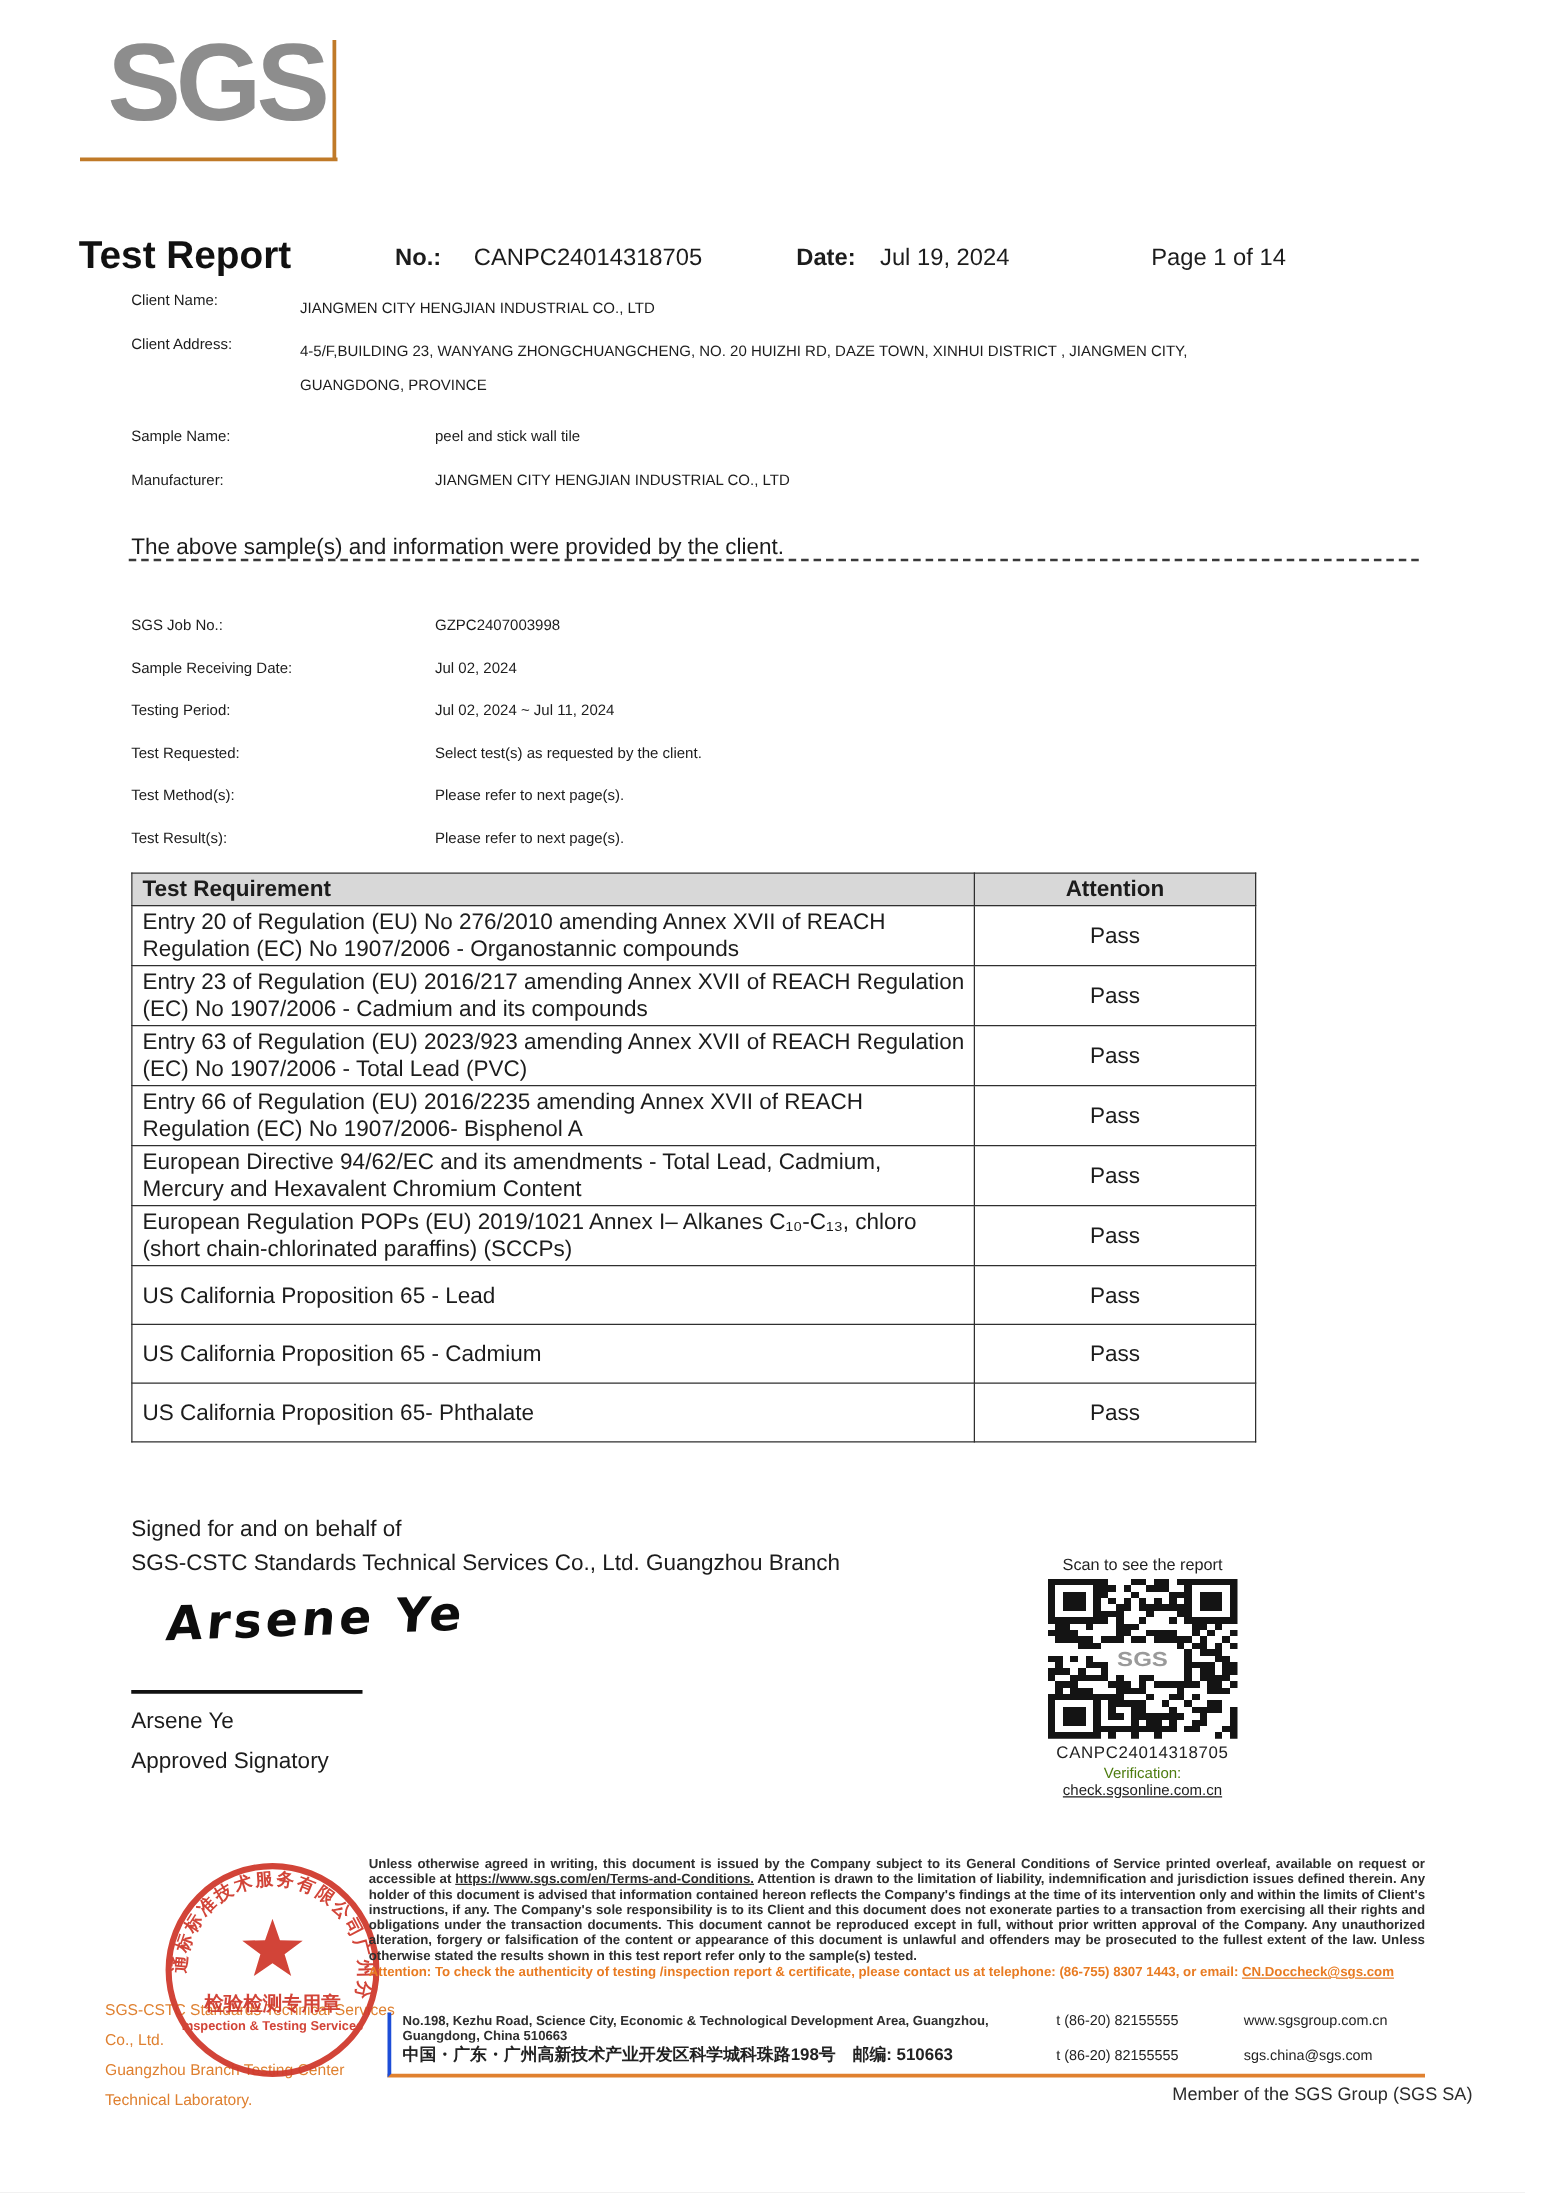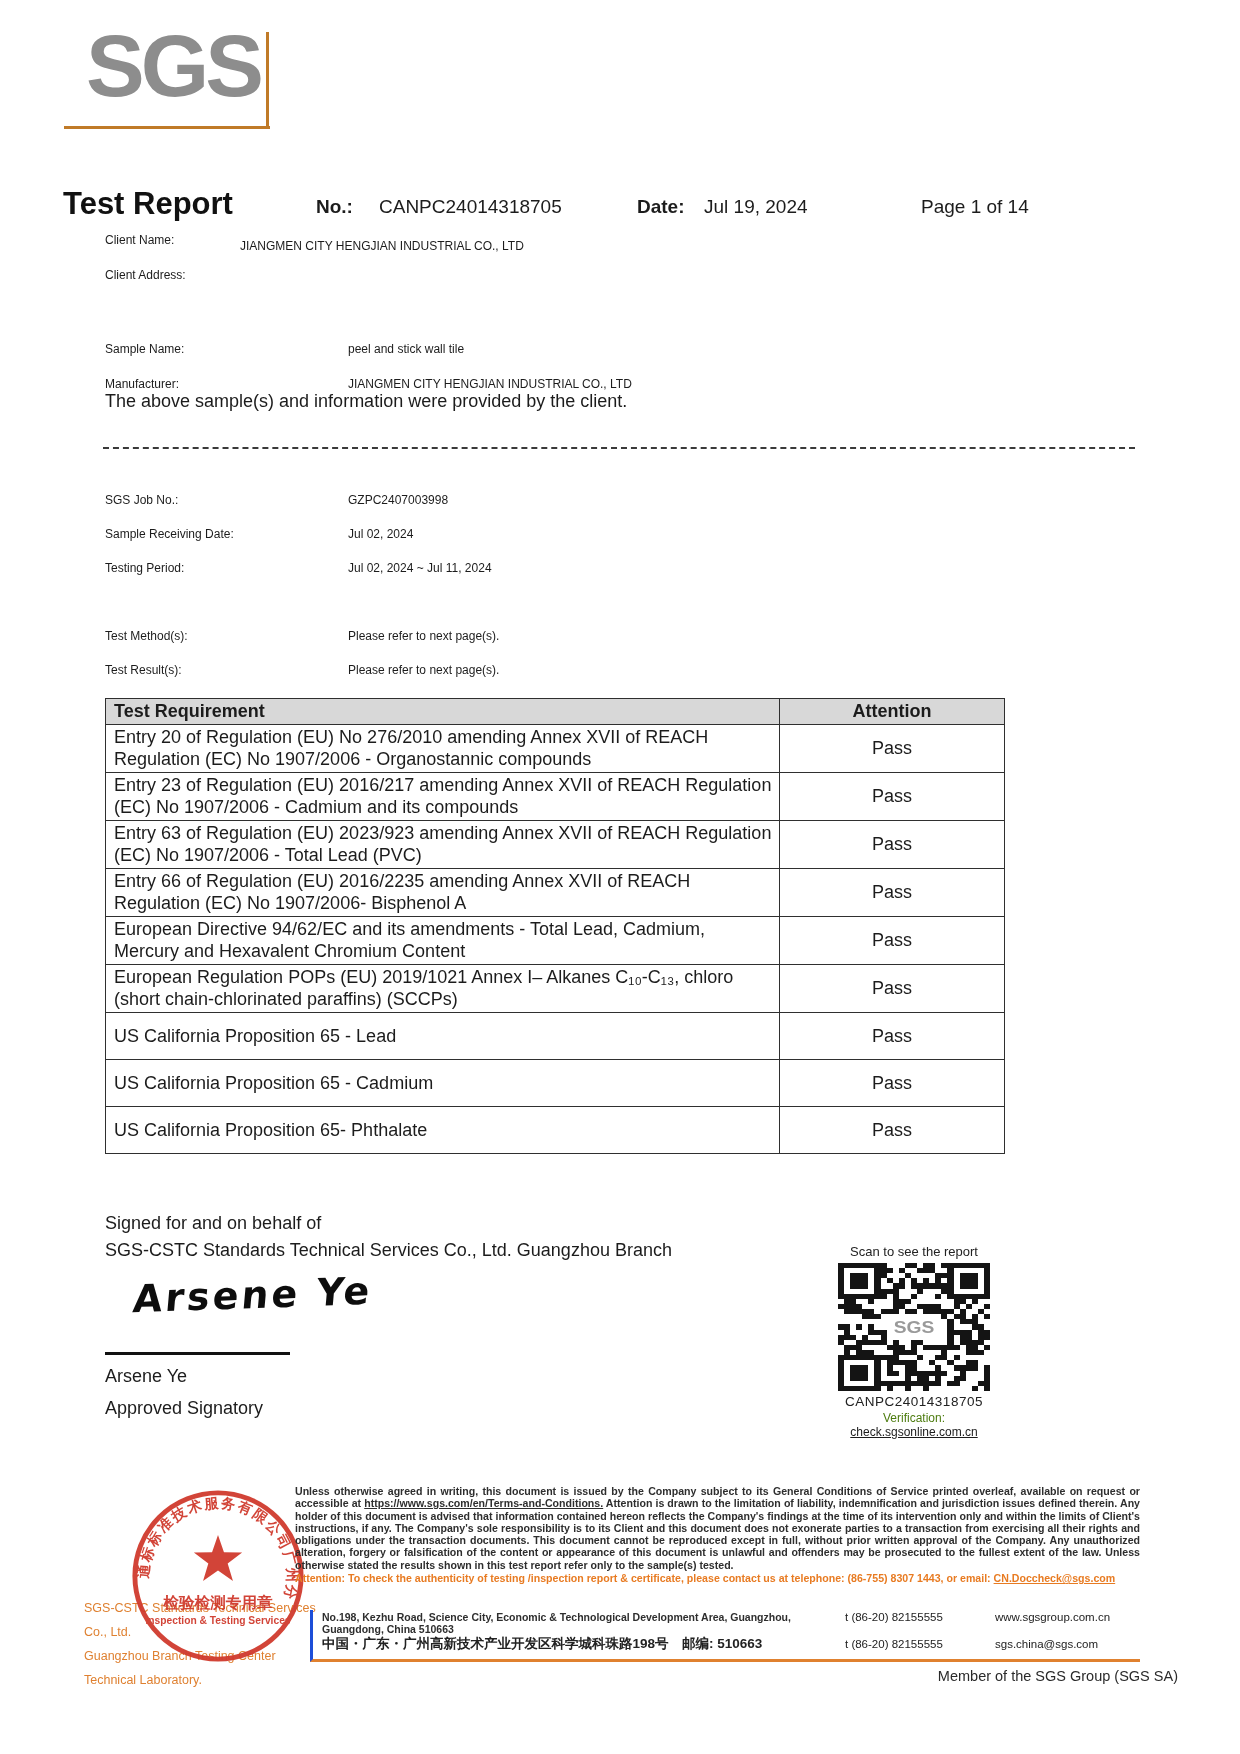--- a/index.html
+++ b/index.html
@@ -28,21 +28,21 @@
   .t-lab  { position:absolute; top:196px; font-size:19px; font-weight:700; }
   .t-val  { position:absolute; top:196px; font-size:19px; }
 
   
   .kv { position:absolute; left:105px; font-size:12px; display:flex; }
   .kv .k { flex:0 0 auto; }
   .kv .v { flex:0 0 auto; }
   .kv.client .k { width:135px; }
   .kv.client .v { width:745px; line-height:27px; }
   .kv.wide .k { width:243px; }
-  .note { position:absolute; left:105px; top:391px; font-size:18px; }
+  .note { position:absolute; left:105px; top:427px; font-size:18px; }
   .dashes { position:absolute; left:103px; top:447px; width:1032px; border-top:2px dashed #3a3a3a; }
 
   
   table.results {
     position:absolute; left:105px; top:698px; width:900px;
     border-collapse:collapse; font-size:18px;
   }
   table.results th, table.results td { border:1.6px solid #2f2f2f; }
   table.results th {
     background:#d8d8d8; text-align:left; font-weight:700;
@@ -115,20 +115,21 @@
   <span class="t-lab" style="left:637px">Date:</span>
   <span class="t-val" style="left:704px">Jul 19, 2024</span>
   <span class="t-val" style="left:921px">Page 1 of 14</span>
 
   <div class="kv client" style="top:233px">
     <span class="k">Client Name:</span>
     <span class="v">JIANGMEN CITY HENGJIAN INDUSTRIAL CO., LTD</span>
   </div>
   <div class="kv client" style="top:268px">
     <span class="k">Client Address:</span>
+    <span class="v">4-5/F,BUILDING 23, WANYANG ZHONGCHUANGCHENG, NO. 20 HUIZHI RD, DAZE TOWN, XINHUI DISTRICT , JIANGMEN CITY, GUANGDONG, PROVINCE</span>
   </div>
 
   <div class="kv wide" style="top:342px">
     <span class="k">Sample Name:</span>
     <span class="v">peel and stick wall tile</span>
   </div>
   <div class="kv wide" style="top:377px">
     <span class="k">Manufacturer:</span>
     <span class="v">JIANGMEN CITY HENGJIAN INDUSTRIAL CO., LTD</span>
   </div>
@@ -139,20 +140,24 @@
     <span class="k">SGS Job No.:</span>
     <span class="v">GZPC2407003998</span>
   </div>
   <div class="kv wide" style="top:527px">
     <span class="k">Sample Receiving Date:</span>
     <span class="v">Jul 02, 2024</span>
   </div>
   <div class="kv wide" style="top:561px">
     <span class="k">Testing Period:</span>
     <span class="v">Jul 02, 2024 ~ Jul 11, 2024</span>
+  </div>
+  <div class="kv wide" style="top:595px">
+    <span class="k">Test Requested:</span>
+    <span class="v">Select test(s) as requested by the client.</span>
   </div>
   <div class="kv wide" style="top:629px">
     <span class="k">Test Method(s):</span>
     <span class="v">Please refer to next page(s).</span>
   </div>
   <div class="kv wide" style="top:663px">
     <span class="k">Test Result(s):</span>
     <span class="v">Please refer to next page(s).</span>
   </div>
 

